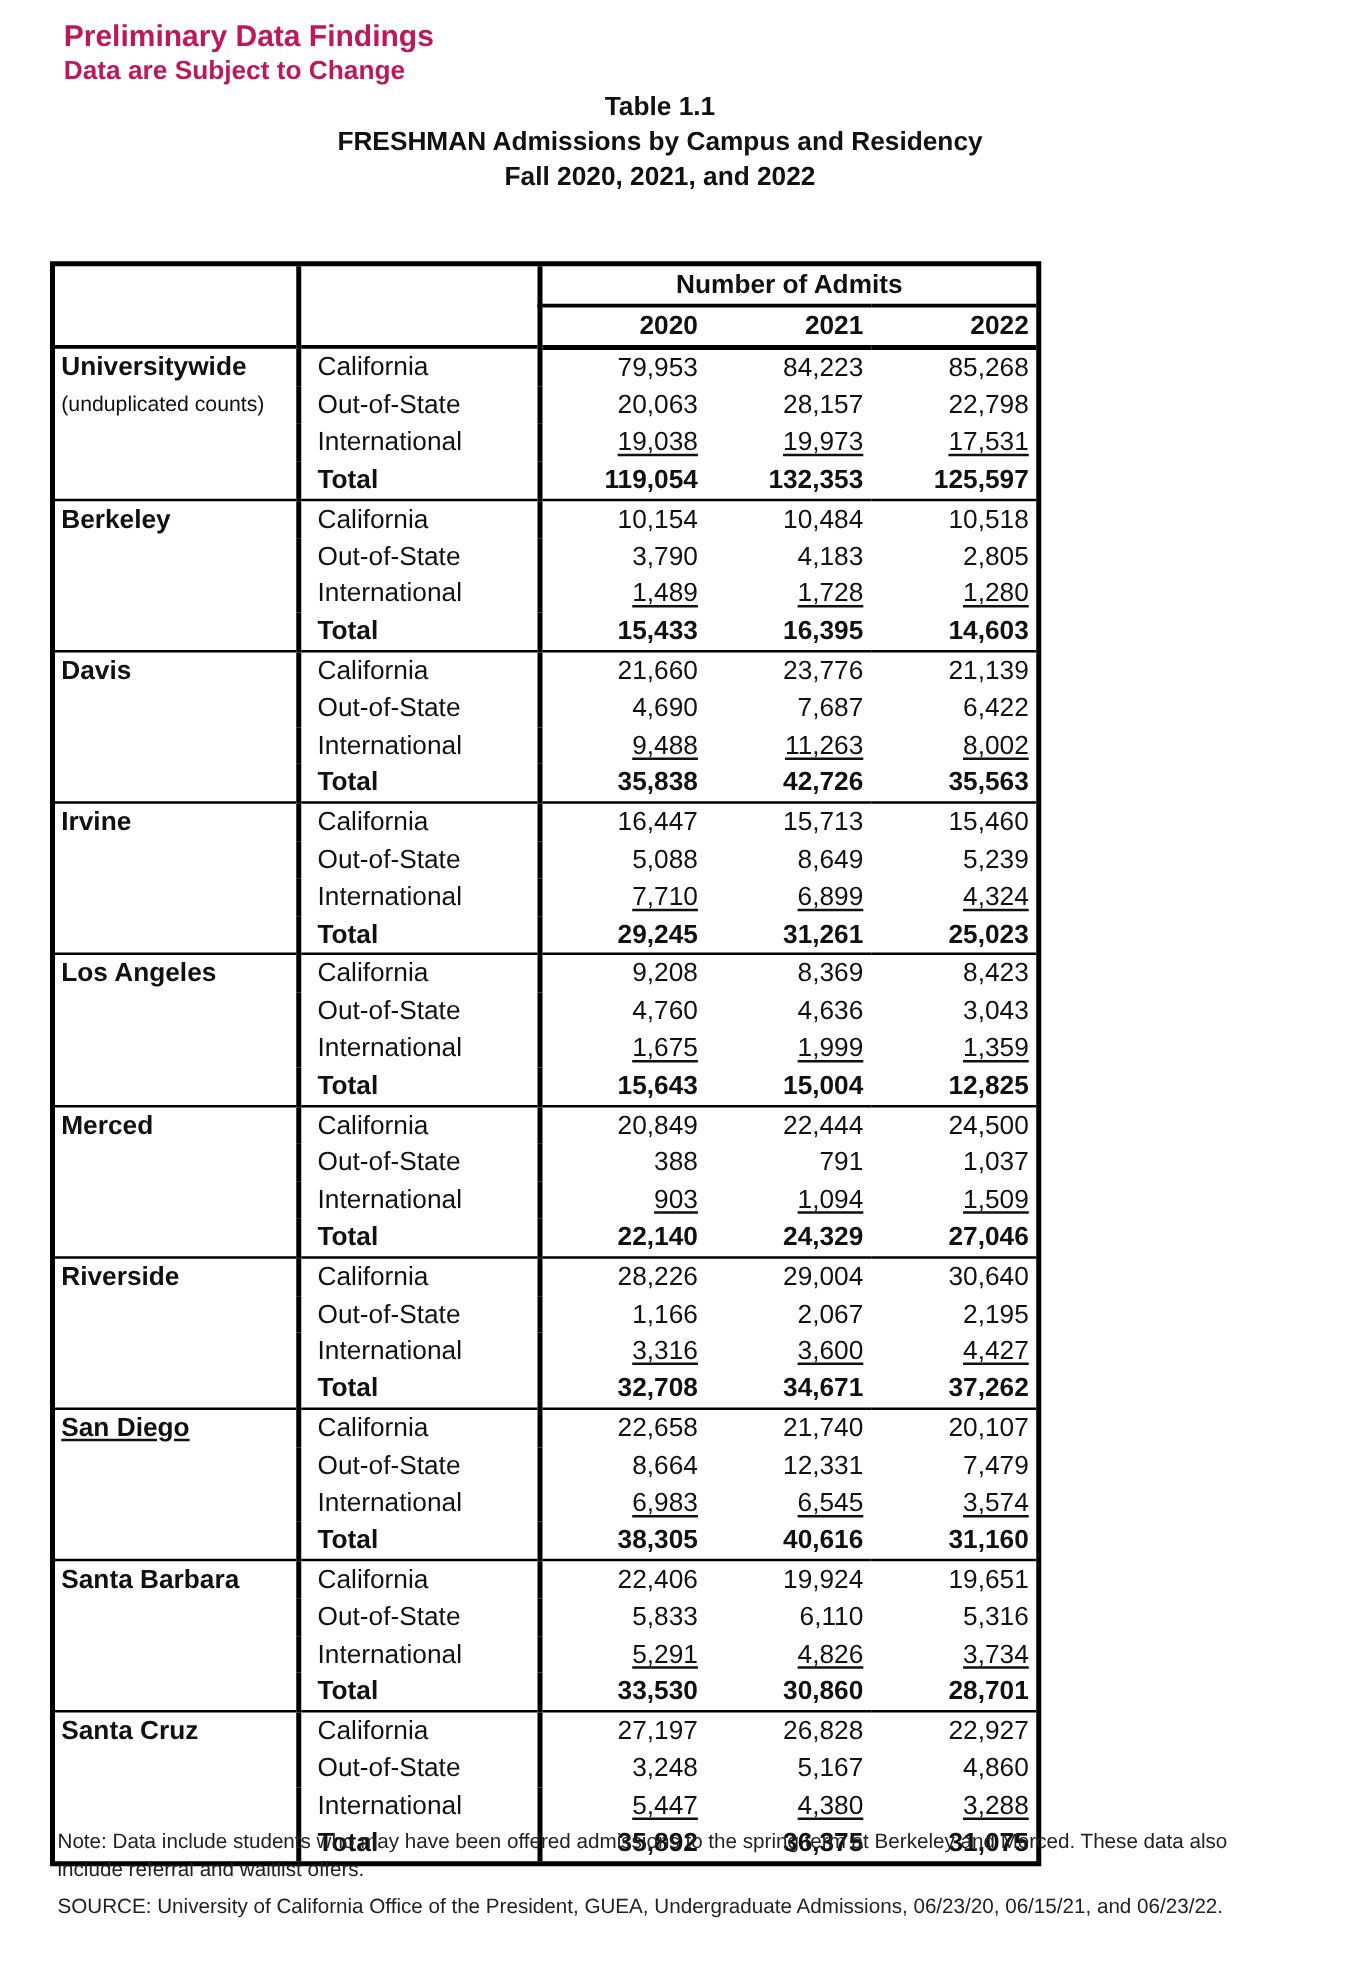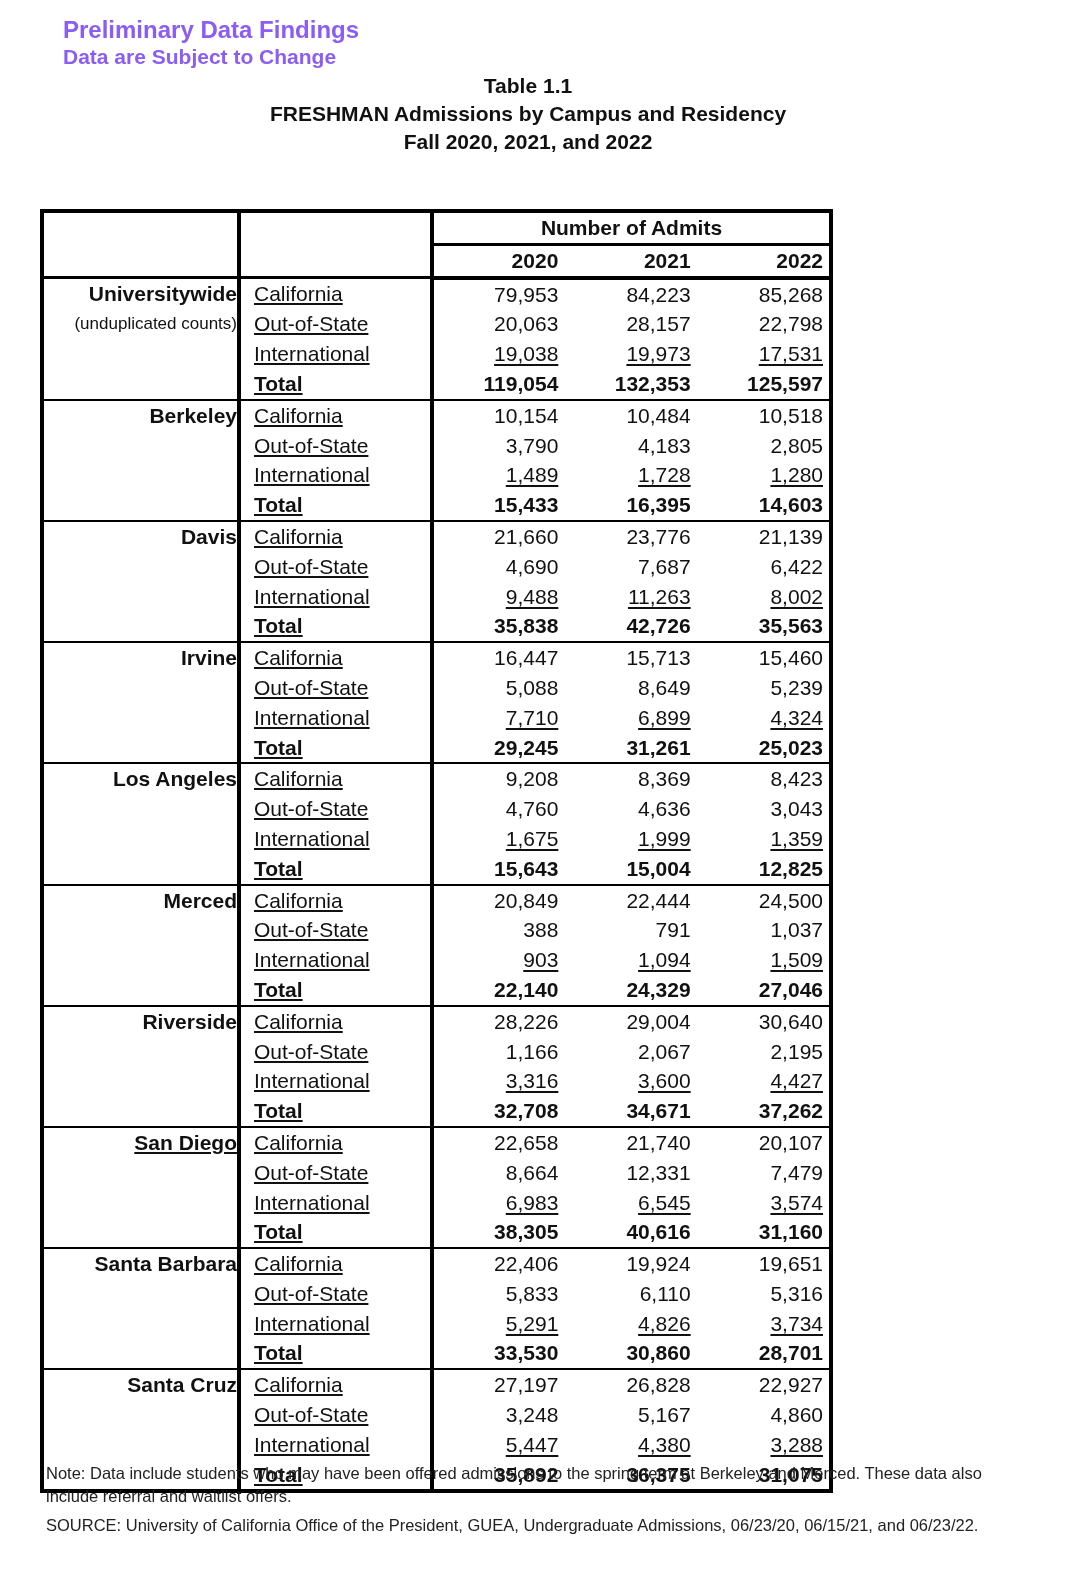--- a/index.html
+++ b/index.html
@@ -1,32 +1,32 @@
 <!DOCTYPE html>
 <html><head>
 <meta charset="utf-8">
 <style>
   html, body { margin: 0; padding: 0; background: #ffffff; }
   body { width: 1080px; height: 1586px; position: relative; overflow: hidden; font-family: "Liberation Sans", sans-serif; color: #111; }
-  .prelim { position: absolute; left: 63px; top: 16px; color: #8b5cf6; font-weight: bold; }
+  .prelim { position: absolute; left: 51px; top: 16px; color: #be185d; font-weight: bold; }
   .prelim .l1 { font-size: 24px; line-height: 28px; }
   .prelim .l2 { font-size: 21px; line-height: 26px; }
   .titles { position: absolute; left: 0; width: 1056px; top: 72px; text-align: center; font-weight: bold; font-size: 21px; line-height: 28px; }
   .tbl { position: absolute; left: 40px; top: 209px; width: 793px; border: 4px solid #000; box-sizing: border-box; border-collapse: collapse; }
   table { border-collapse: collapse; width: 100%; table-layout: fixed; }
   col.c1 { width: 195px; }
   col.c2 { width: 193px; }
   td, th { padding: 0; font-size: 21px; line-height: 29.8px; vertical-align: top; }
   .vsep { border-right: 4px solid #000; }
   .hdr1 th { font-weight: bold; text-align: center; height: 28px; border-bottom: 3px solid #000; }
   .hdr2 th { font-weight: bold; text-align: right; height: 27px; border-bottom: 4px solid #000; }
   .yr { padding-right: 6px !important; }
-  .campus { padding-left: 5px; font-weight: bold; text-align: right; }
+  .campus { padding-left: 5px; font-weight: bold; }
   .campus .sub { font-weight: normal; font-size: 17px; display: block; line-height: 30px; }
-  .res { padding-left: 13px; text-decoration: underline; }
+  .res { padding-left: 13px; }
   .res.total { font-weight: bold; }
   .num { text-align: right; }
   .num span { }
   .u { text-decoration: underline; text-underline-offset: 3px; }
   .b { font-weight: bold; }
   tr.grpend td { border-bottom: 2px solid #000; }
   tr.grpend.last td { border-bottom: none; }
   .notes { position: absolute; left: 46px; top: 1462px; width: 960px; font-size: 16.5px; line-height: 23px; color: #222; }
   .notes p { margin: 0 0 6px 0; }
 </style>

